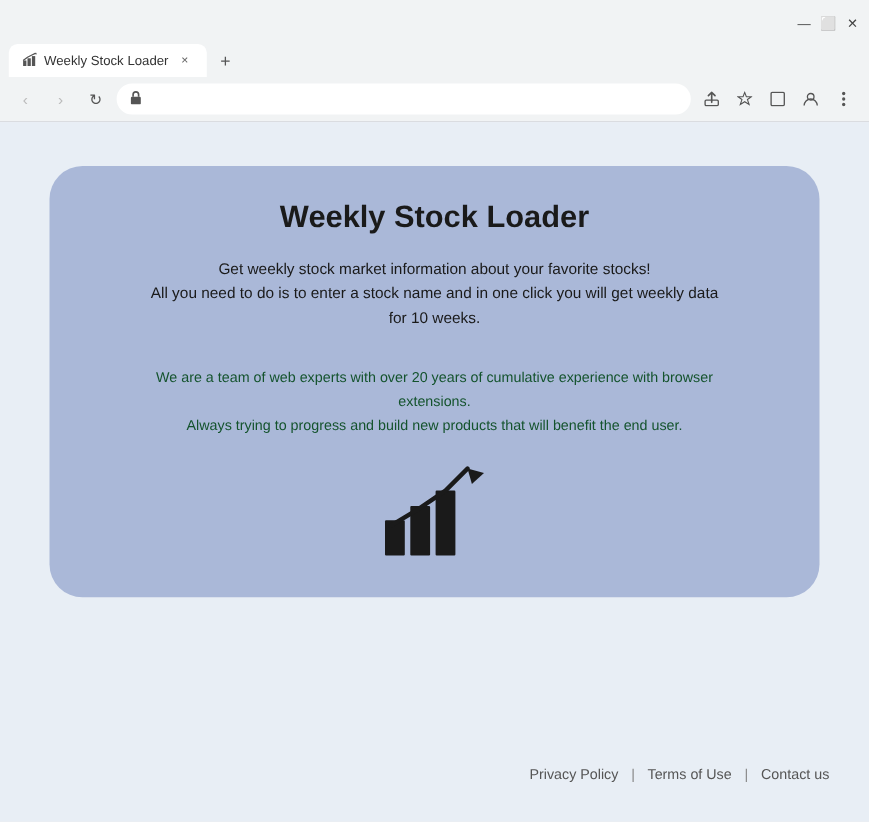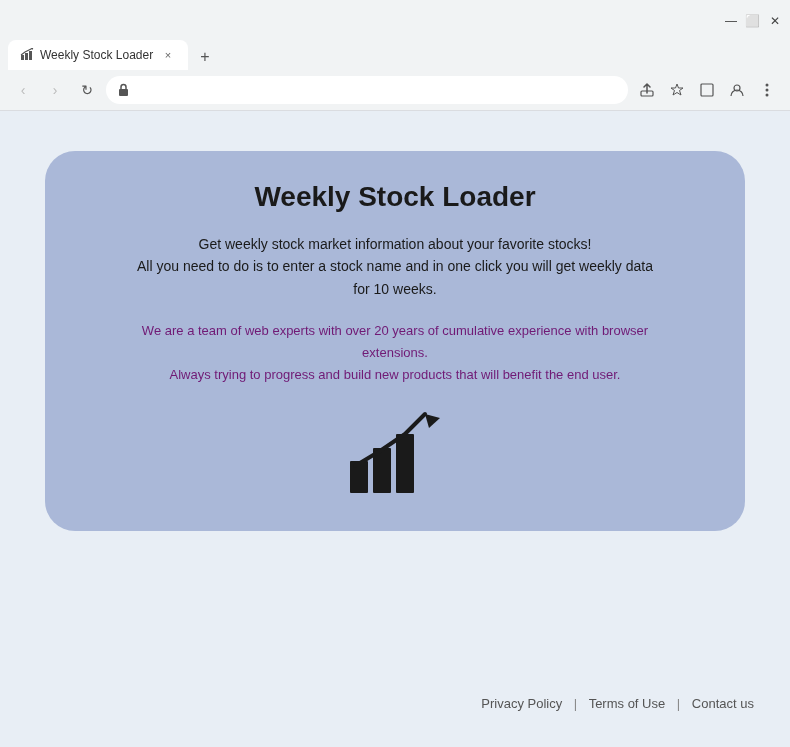--- a/index.html
+++ b/index.html
@@ -221,28 +221,28 @@
       color: #1a1a1a;
       margin-bottom: 20px;
       position: relative;
       z-index: 1;
     }
 
     .card-desc1 {
       font-size: 14px;
       color: #1a1a1a;
       line-height: 1.6;
-      margin-bottom: 20px;
+      margin-bottom: 32px;
       position: relative;
       z-index: 1;
     }
 
     .card-desc2 {
       font-size: 13px;
-      color: #701a75;
+      color: #14532d;
       line-height: 1.7;
       position: relative;
       z-index: 1;
     }
 
     .chart-icon {
       margin-top: 20px;
       position: relative;
       z-index: 1;
       display: flex;

